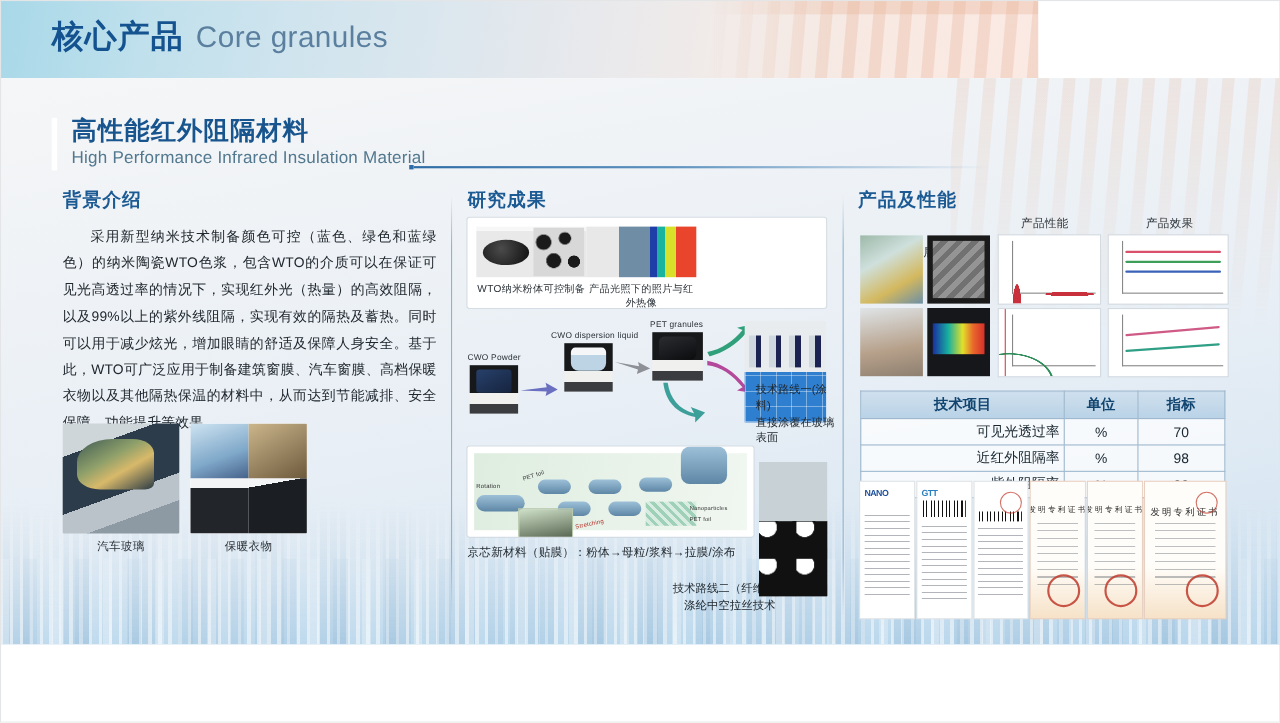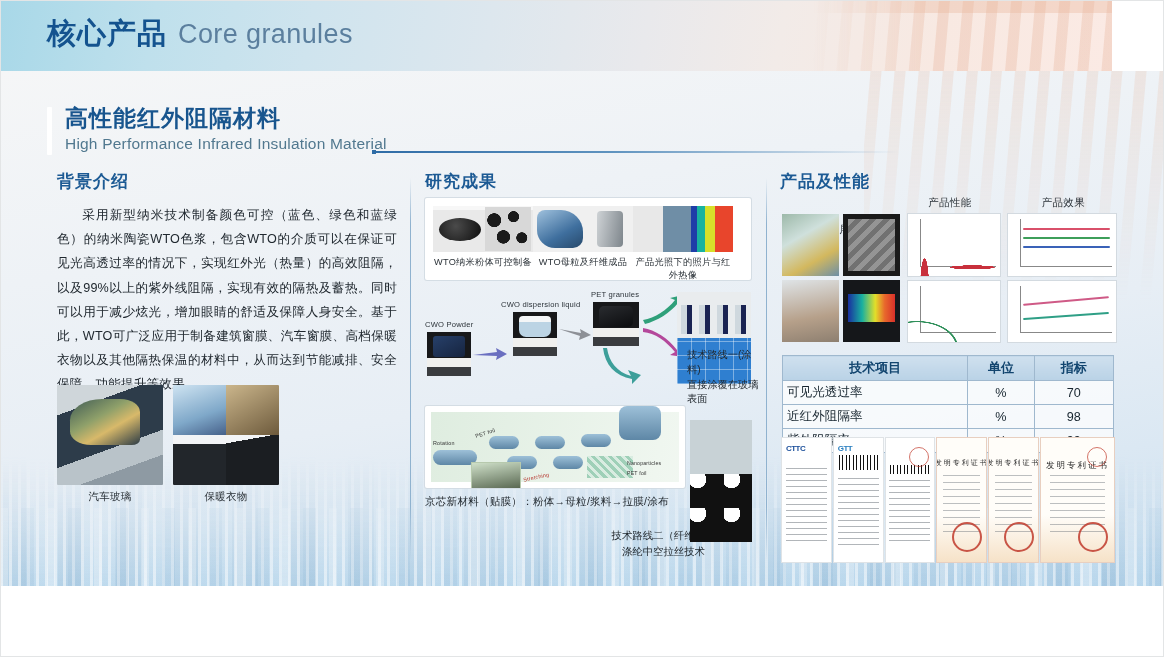--- a/index.html
+++ b/index.html
@@ -10,21 +10,21 @@
     font-family:"Liberation Sans","DejaVu Sans",sans-serif;
     -webkit-font-smoothing:antialiased;
   }
   .slide{position:relative;width:1164px;height:657px;overflow:hidden;background:#fff;}
 
   
   .frame-edge{position:absolute;inset:0;border:1px solid #e3e5e6;box-sizing:border-box;pointer-events:none;}
 
   
   .header{
-    position:absolute;left:0;top:0;width:1112px;height:71px;
+    position:absolute;left:0;top:0;width:944px;height:71px;
     background:linear-gradient(100deg,#a8d8e8 0%,#bfe0ec 14%,#cfe4ee 28%,#dde7ee 44%,#e9e9ec 58%,#f2ebe8 70%,#f8e9e2 84%,#fbeae4 100%);
     overflow:hidden;
   }
   .header .cols{
     position:absolute;right:0;top:0;width:300px;height:71px;
     background:repeating-linear-gradient(95deg,
         rgba(233,186,160,.00) 0px,rgba(233,186,160,.00) 6px,
         rgba(229,175,148,.30) 7px,rgba(229,175,148,.30) 17px,
         rgba(233,186,160,.00) 18px,rgba(233,186,160,.00) 24px);
     -webkit-mask-image:linear-gradient(to right,rgba(0,0,0,0),rgba(0,0,0,1) 40%);
@@ -190,21 +190,21 @@
   .curveB{position:absolute;inset:0;
     background:
       linear-gradient(to right,transparent 0 6%,#c8303c 6% 7%,transparent 7%),
       radial-gradient(ellipse 70% 70% at 10% 110%,transparent 60%,#2f8f5a 61% 63%,transparent 64%);}
   .step{position:absolute;left:14%;right:6%;height:2px;border-radius:2px;}
 
   .r-table{position:absolute;left:2px;top:185px;width:332px;border-collapse:collapse;font-size:12.6px;}
   .r-table th,.r-table td{border:1px solid #9fb8ce;padding:3px 4px;text-align:center;color:#17252f;}
   .r-table thead th{background:linear-gradient(180deg,#cfe0ee,#b9d2e6);font-weight:700;color:#12456f;font-size:13px;}
   .r-table tbody td{background:rgba(255,255,255,.72);}
-  .r-table tbody td:first-child{text-align:left;}
+  .r-table tbody td:first-child{text-align:right;}
 
   .r-certs{position:absolute;left:2px;top:268px;width:332px;height:124px;display:flex;gap:3px;}
   .cert{flex:1;background:#fff;box-shadow:0 0 0 1px #dfe3e6;position:relative;overflow:hidden;}
   .cert.pat{background:linear-gradient(180deg,#fffdf9 0 62%,#f6e2c8 100%);box-shadow:0 0 0 1px #e8cfc0;}
   .cert .lines{position:absolute;left:8%;right:8%;top:16%;bottom:14%;
      background:repeating-linear-gradient(180deg,rgba(70,80,90,.42) 0 1px,transparent 1px 6px);}
   .cert.pat .lines{left:12%;right:12%;top:30%;bottom:22%;
      background:repeating-linear-gradient(180deg,rgba(70,80,90,.36) 0 1px,transparent 1px 7px);}
   .cert .bar{position:absolute;left:10%;right:10%;top:7%;height:12%;
      background:repeating-linear-gradient(90deg,#111 0 1px,#fff 1px 3px,#111 3px 4px,#fff 4px 7px);}
@@ -274,24 +274,20 @@
   </div>
 
   <div class="col" id="col-mid">
     <h2 class="col-h">研究成果</h2>
 
     <div class="card m-card1">
       <div class="m-row">
         <div class="m-cell">
           <div class="ph m-img im-powder"></div>
           <div class="cap" style="font-size:9.2px;margin-top:4px;">WTO纳米粉体可控制备</div>
-        </div>
-        <div class="m-cell">
-          <div class="ph m-img im-fiber"></div>
-          <div class="cap" style="font-size:9.2px;margin-top:4px;">WTO母粒及纤维成品</div>
         </div>
         <div class="m-cell">
           <div class="ph m-img im-thermal"></div>
           <div class="cap" style="font-size:9.2px;margin-top:4px;">产品光照下的照片与红外热像</div>
         </div>
       </div>
     </div>
 
     <div class="m-flow">
       <div class="flow-lab" style="left:0px;top:30px;">CWO Powder</div>
@@ -421,21 +417,21 @@
         <tr>
           <td>紫外阻隔率</td>
           <td>%</td>
           <td>99</td>
         </tr>
       </tbody>
     </table>
 
     <div class="r-certs">
       <div class="cert">
-        <span class="logo-cttc">CTTC</span>
+        <span class="logo-cttc">NANO</span>
         <span class="lines" style="top:24%;"></span>
       </div>
       <div class="cert">
         <span class="logo-cttc" style="color:#2a7fc0;">GTT</span>
         <span class="bar" style="top:14%;"></span>
         <span class="lines" style="top:32%;"></span>
       </div>
       <div class="cert">
         <span class="bar" style="top:22%;height:7%;"></span>
         <span class="lines" style="top:34%;"></span>

